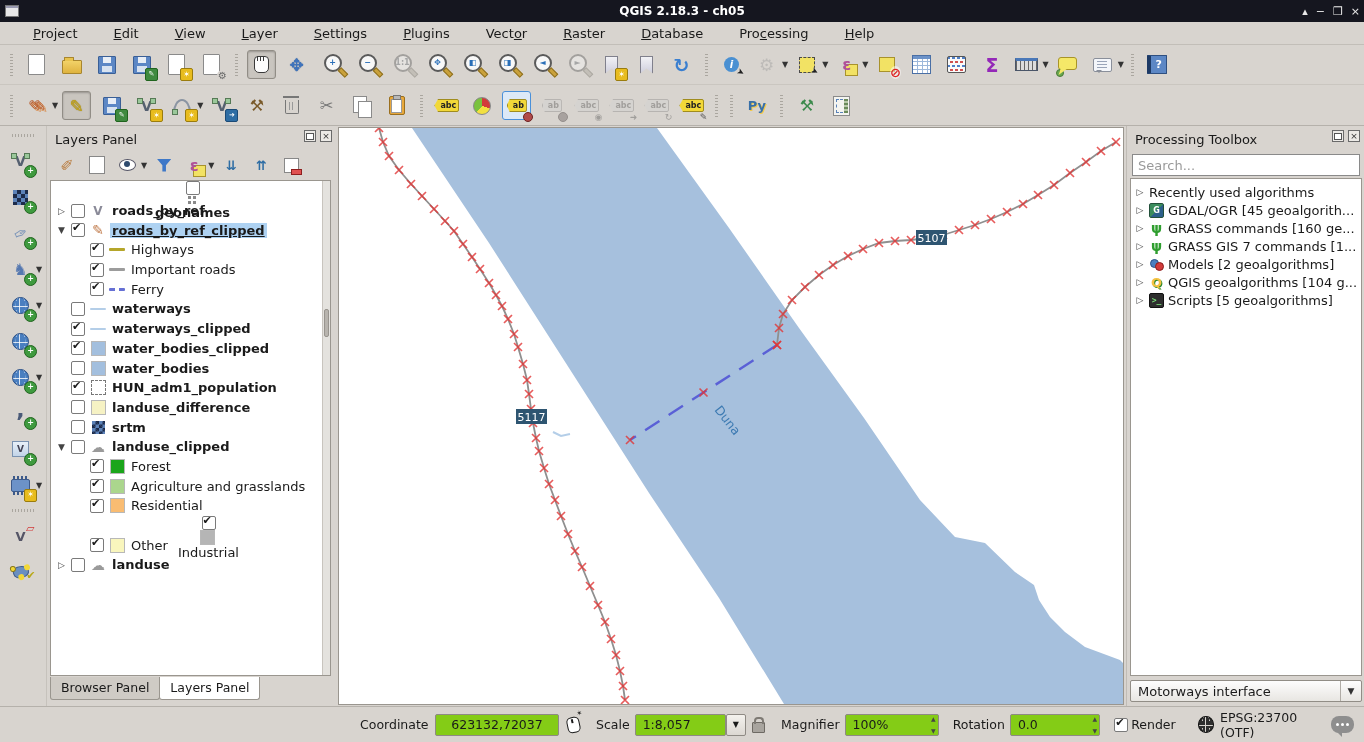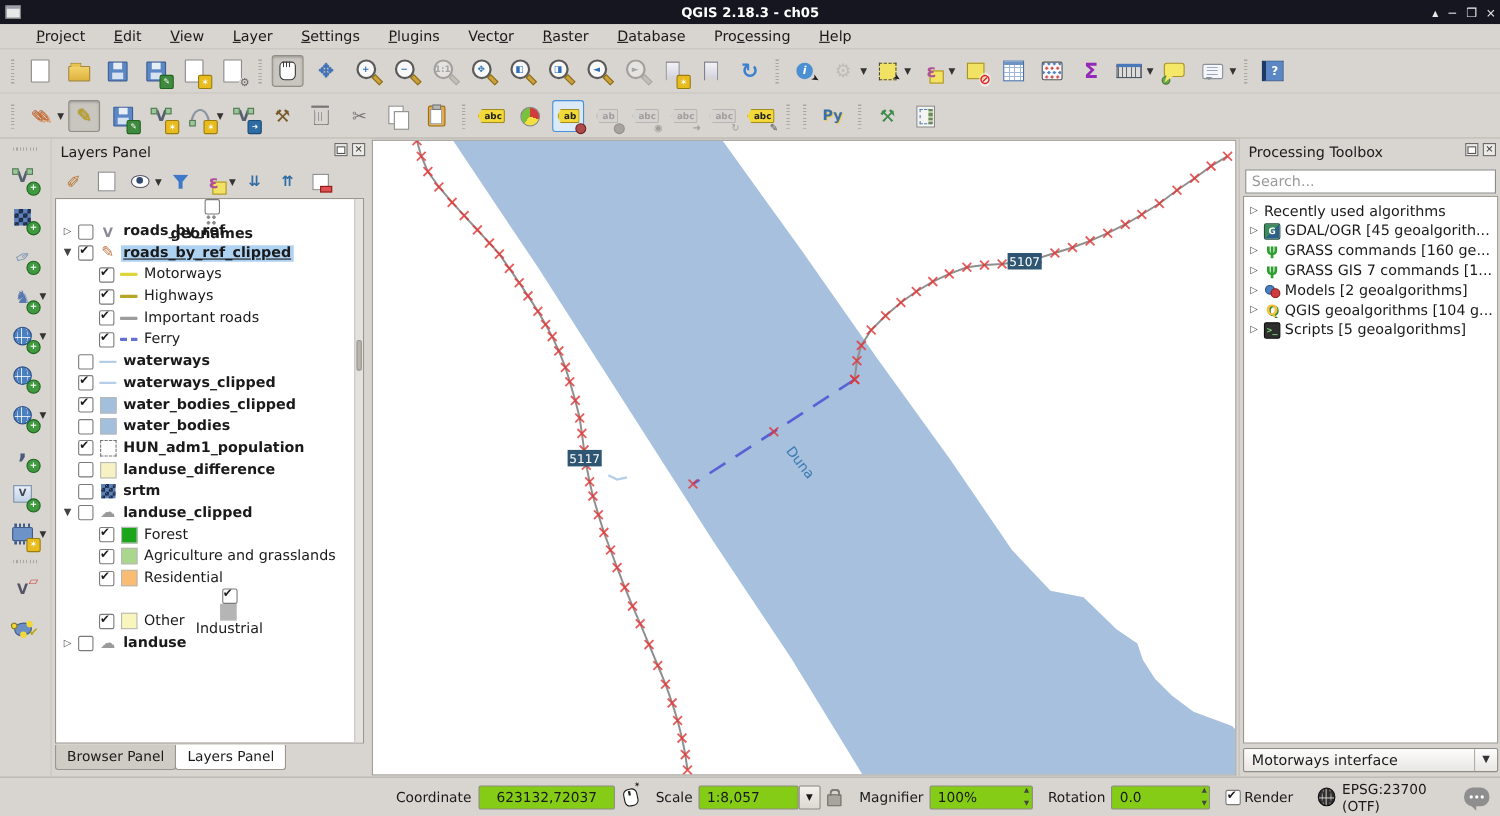--- a/index.html
+++ b/index.html
@@ -5,21 +5,21 @@
   html,body{margin:0;padding:0;}
   #app{position:relative;width:1364px;height:742px;background:#d8d4cf;font-family:"DejaVu Sans",sans-serif;overflow:hidden;
        -webkit-user-select:none;user-select:none;color:#1a1a1a;}
   
   .titlebar{position:absolute;left:0;top:0;width:100%;height:22px;background:#15161f;display:flex;align-items:center;}
   .titlebar .wicon{width:12px;height:10px;background:#e8e8e8;border:1px solid #777;margin-left:5px;box-shadow:inset 0 2px 0 #9a9ab0;}
   .titlebar .wtitle{position:absolute;left:0;right:0;text-align:center;color:#fff;font-weight:bold;font-size:12px;}
   .winbtns{position:absolute;right:4px;top:0;height:22px;display:flex;align-items:center;gap:8px;color:#e8e8e8;font-size:11px;}
   .winbtns span{cursor:default;}
   
-  .menubar{position:absolute;left:0;top:22px;width:100%;height:23px;background:#d8d4cf;border-bottom:1px solid #c2beb8;display:flex;align-items:center;padding-left:22px;box-sizing:border-box;gap:4px;}
+  .menubar{position:absolute;left:0;top:22px;width:100%;height:23px;background:#d8d4cf;border-bottom:1px solid #c2beb8;display:flex;align-items:center;padding-left:22px;box-sizing:border-box;gap:14px;}
   .menuitem{font-size:13px;padding:2px 11px;}
   .menuitem u{text-decoration:underline;}
   
   .tbrow{position:absolute;left:0;width:100%;height:40px;background:#d8d4cf;display:flex;align-items:center;padding-left:4px;box-sizing:border-box;}
   #tb1{top:45px;border-bottom:1px solid #cac6c0;}
   #tb2{top:86px;border-bottom:1px solid #b5b1ab;}
   .tbi{position:relative;width:27px;height:27px;display:flex;align-items:center;justify-content:center;margin:0 3px;border:1px solid transparent;border-radius:3px;flex:0 0 auto;}
   .tbi.on{background:#c9c5bf;border-color:#918d86;box-shadow:inset 0 1px 2px rgba(0,0,0,.25);}
   .tbi.onblue{border-color:#4a90d9;background:#dce9f7;}
   .tbi.dis{opacity:.42;filter:grayscale(90%);}
@@ -537,27 +537,20 @@
             </span>
             <span class="lbl b">roads_by_ref</span>
           </div>
           <div class="trow" style="padding-left: 4px;">
             <span class="arr">▼</span>
             <span class="cb c"></span>
             <span class="lyrico">
               <span class="editpen">✎</span>
             </span>
             <span class="lbl b sel">roads_by_ref_clipped</span>
-          </div>
-          <div class="trow" style="padding-left: 36px;">
-            <span class="cb c"></span>
-            <span class="lyrico">
-              <span class="sw-line" style="background:#ded53a;"></span>
-            </span>
-            <span class="lbl">Motorways</span>
           </div>
           <div class="trow" style="padding-left: 36px;">
             <span class="cb c"></span>
             <span class="lyrico">
               <span class="sw-line" style="background:#b5a62a;"></span>
             </span>
             <span class="lbl">Highways</span>
           </div>
           <div class="trow" style="padding-left: 36px;">
             <span class="cb c"></span>

